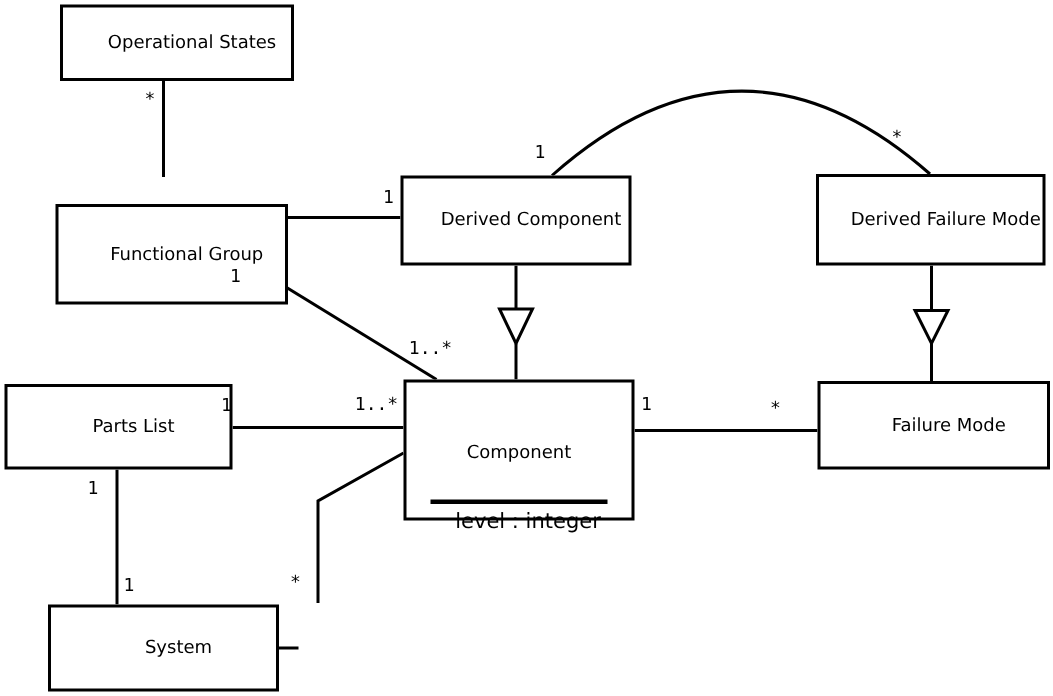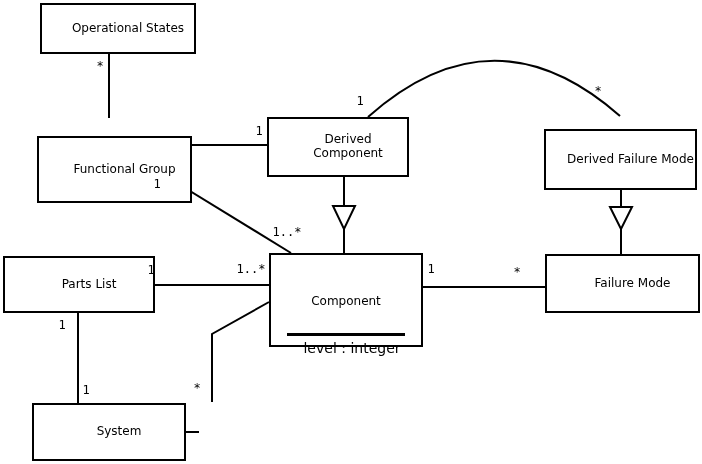--- a/index.html
+++ b/index.html
@@ -53,25 +53,25 @@
   </svg>
 
   <div class="uml-box" style="left:40px; top:3px; width:156px; height:51px;">
     <span>Operational States</span>
   </div>
 
   <div class="uml-box" style="left:37px; top:136px; width:155px; height:67px;">
     <span>Functional Group</span>
   </div>
 
-  <div class="uml-box" style="left:267px; top:117px; width:142px; height:60px;">
+  <div class="uml-box" style="left:267px; top:117px; width:154px; height:60px;">
     <span>Derived Component</span>
   </div>
 
-  <div class="uml-box" style="left:544px; top:129px; width:153px; height:61px;">
+  <div class="uml-box" style="left:544px; top:116px; width:153px; height:61px;">
     <span>Derived Failure Mode</span>
   </div>
 
   <div class="uml-box compartmented" style="left:269px; top:253px; width:154px; height:94px;">
     <div class="title-compartment">
       <span>Component</span>
     </div>
     <div class="compartment-separator"></div>
     <div class="attr-compartment">
       <span>level : integer</span>

